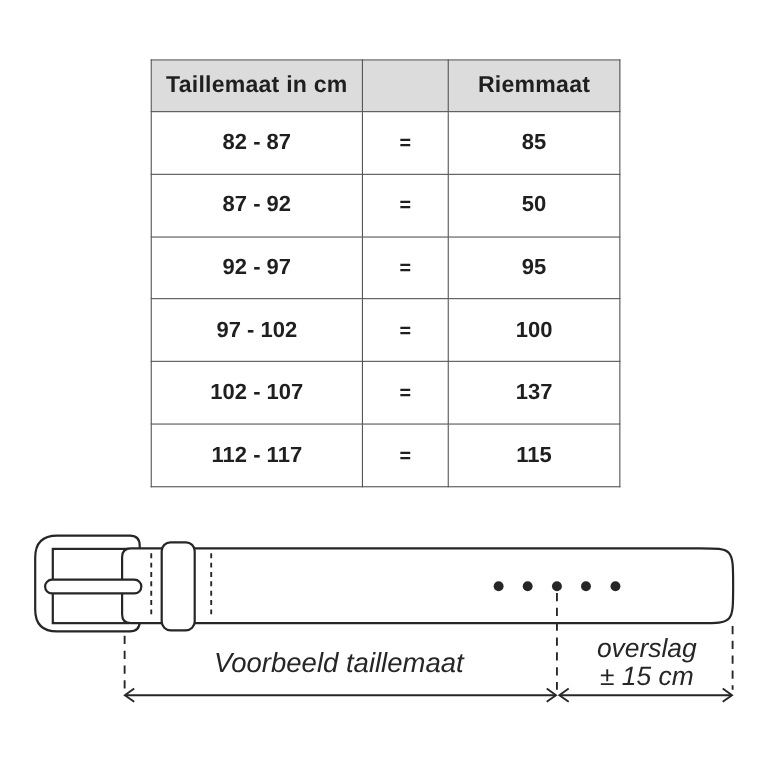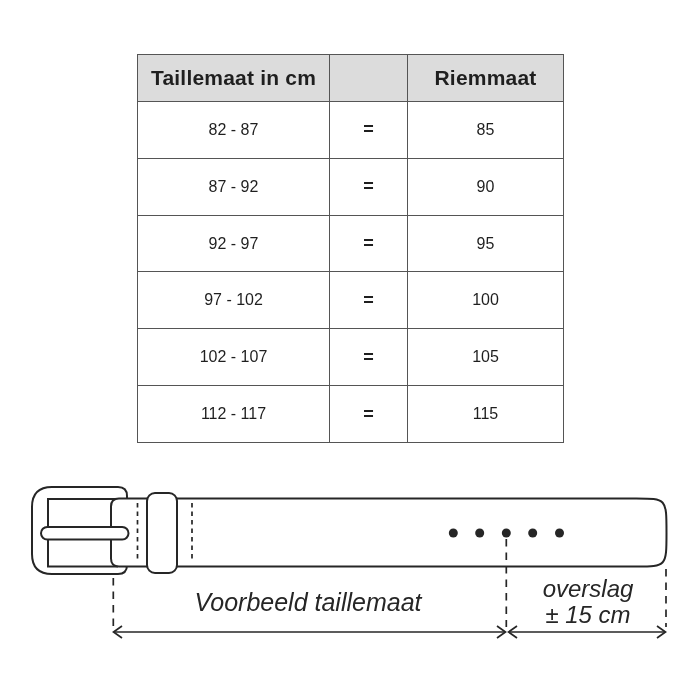--- a/index.html
+++ b/index.html
@@ -41,22 +41,22 @@
     padding: 0;
   }
   table.size-table th {
     background: #dcdcdc;
     font-size: 21px;
     font-weight: 700;
     height: 46px;
     letter-spacing: 0.2px;
   }
   table.size-table td {
-    font-size: 16px;
-    font-weight: 400;
+    font-size: 20px;
+    font-weight: 700;
     height: 42px;
     background: #ffffff;
   }
   table.size-table td.eq-cell {
     font-weight: 700;
     font-size: 18px;
   }
 
   
   .belt-diagram {
@@ -125,36 +125,36 @@
       </thead>
       <tbody>
         <tr>
           <td>82 - 87</td>
           <td class="eq-cell">=</td>
           <td>85</td>
         </tr>
         <tr>
           <td>87 - 92</td>
           <td class="eq-cell">=</td>
-          <td>90</td>
+          <td>50</td>
         </tr>
         <tr>
           <td>92 - 97</td>
           <td class="eq-cell">=</td>
           <td>95</td>
         </tr>
         <tr>
           <td>97 - 102</td>
           <td class="eq-cell">=</td>
           <td>100</td>
         </tr>
         <tr>
           <td>102 - 107</td>
           <td class="eq-cell">=</td>
-          <td>105</td>
+          <td>137</td>
         </tr>
         <tr>
           <td>112 - 117</td>
           <td class="eq-cell">=</td>
           <td>115</td>
         </tr>
       </tbody>
     </table>
   </div>
 

